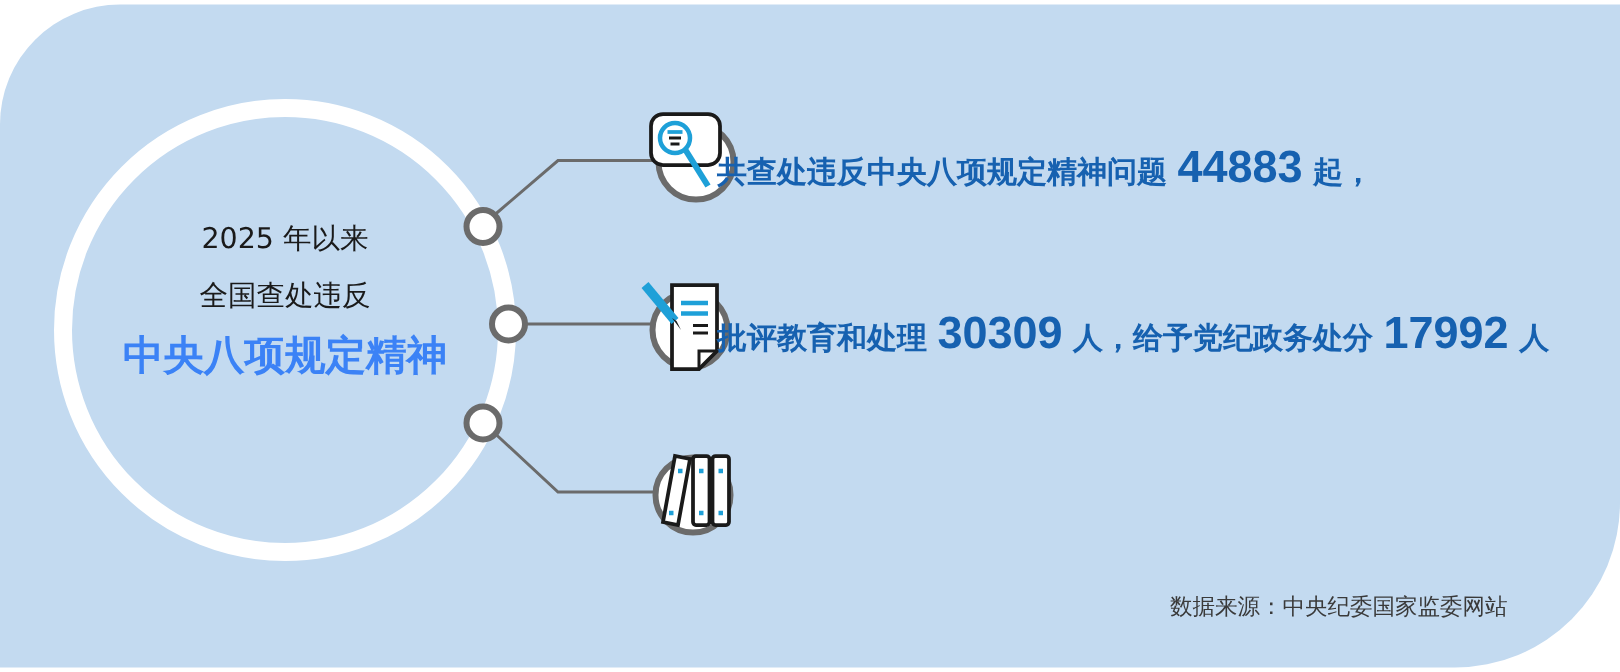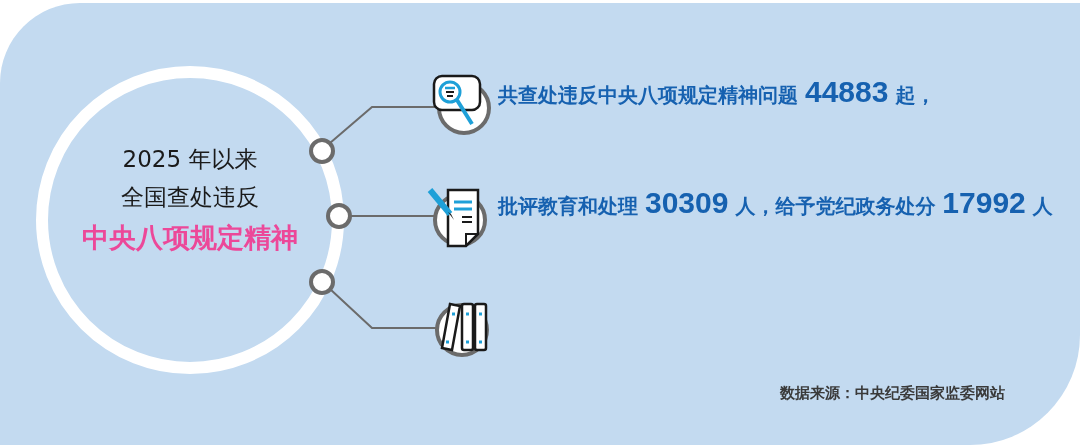--- a/index.html
+++ b/index.html
@@ -3,28 +3,28 @@
 <meta charset="utf-8">
 <style>
   html, body { margin:0; padding:0; }
   body { width:1080px; height:448px; background:#ffffff; position:relative; overflow:hidden;
          font-family:"DejaVu Sans","Liberation Sans",sans-serif; }
   .panel { position:absolute; left:0; top:3px; width:1080px; height:442px; background:#c3daf0;
            border-top-left-radius:80px; border-bottom-right-radius:110px; }
   .ring { position:absolute; left:36px; top:66px; width:284px; height:284px; border:12px solid #ffffff;
           border-radius:50%; box-sizing:content-box; }
   .center-text { position:absolute; left:48px; top:140px; width:284px; text-align:center; }
-  .center-text .l { font-size:23px; line-height:38px; color:#1a1a1a; }
-  .center-text .red { font-size:27px; font-weight:bold; color:#ec4899; line-height:44px; }
+  .center-text .l { font-size:19px; line-height:38px; color:#1a1a1a; }
+  .center-text .red { font-size:27px; font-weight:bold; color:#3b82f6; line-height:44px; }
   svg.conn { position:absolute; left:0; top:0; }
-  .row { position:absolute; left:498px; color:#1661b0; font-weight:bold; }
+  .row { position:absolute; left:478px; color:#1661b0; font-weight:bold;margin-top:20px; }
   .row .line { font-size:20px; line-height:42px; white-space:nowrap; }
   .row .num { font-size:30px; font-family:"Liberation Sans",sans-serif; font-weight:bold; }
   .icon { position:absolute; width:66px; height:66px; }
-  .source { position:absolute; left:780px; top:384px; font-size:15px; color:#3a3a3a;font-weight:bold; }
+  .source { position:absolute; left:780px; top:395px; font-size:15px; color:#3a3a3a; }
 </style>
 </head>
 <body>
 
 <div class="panel"></div>
 
 <div class="ring"></div>
 
 <div class="center-text">
   <div class="l">2025 年以来</div>

